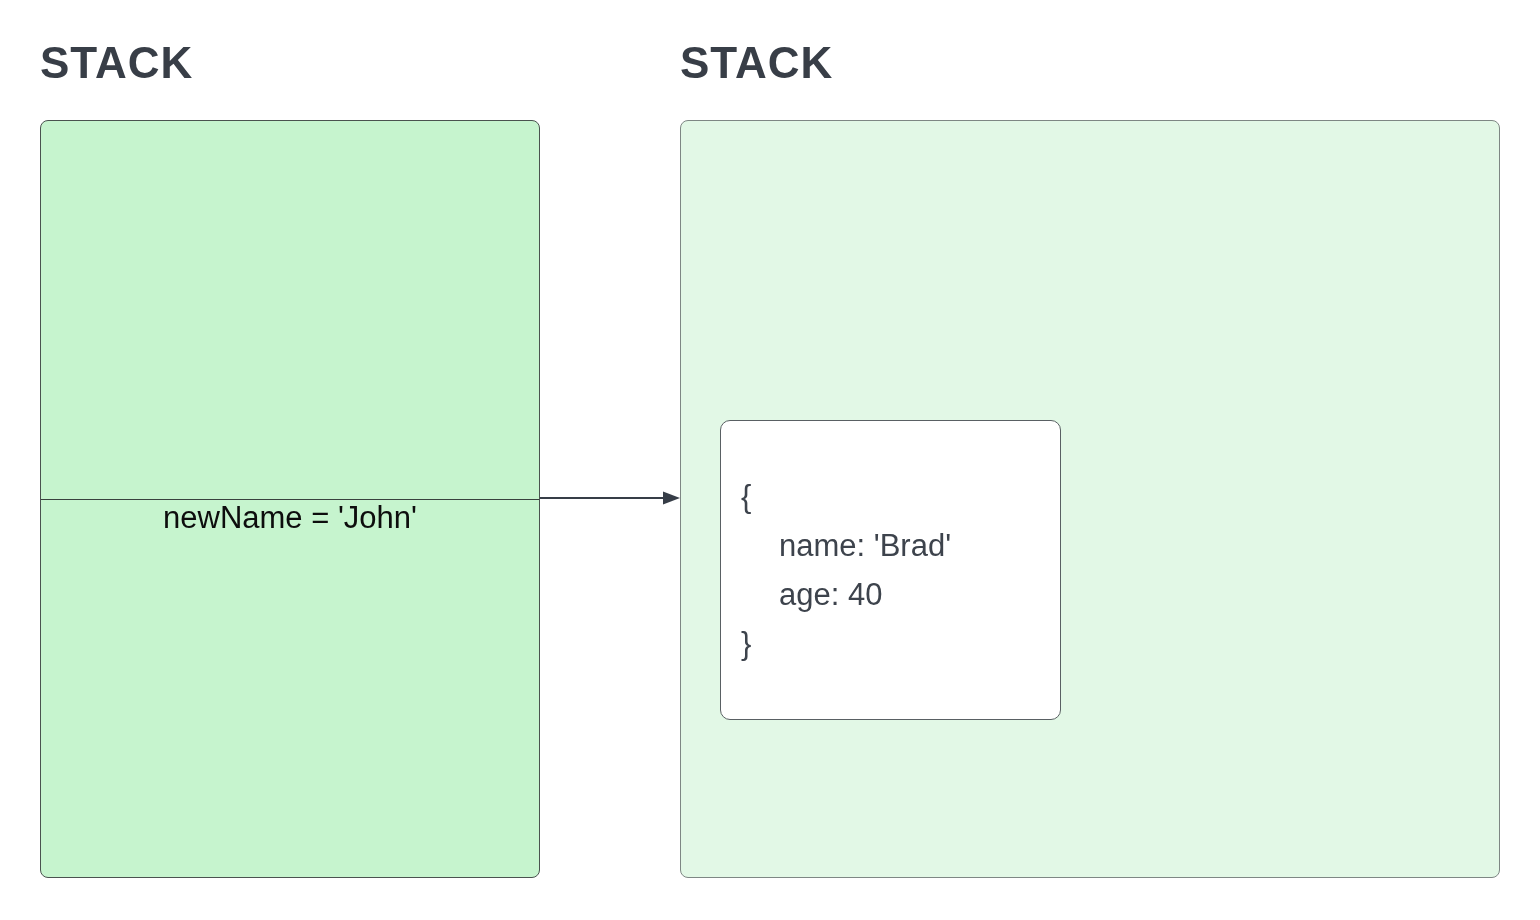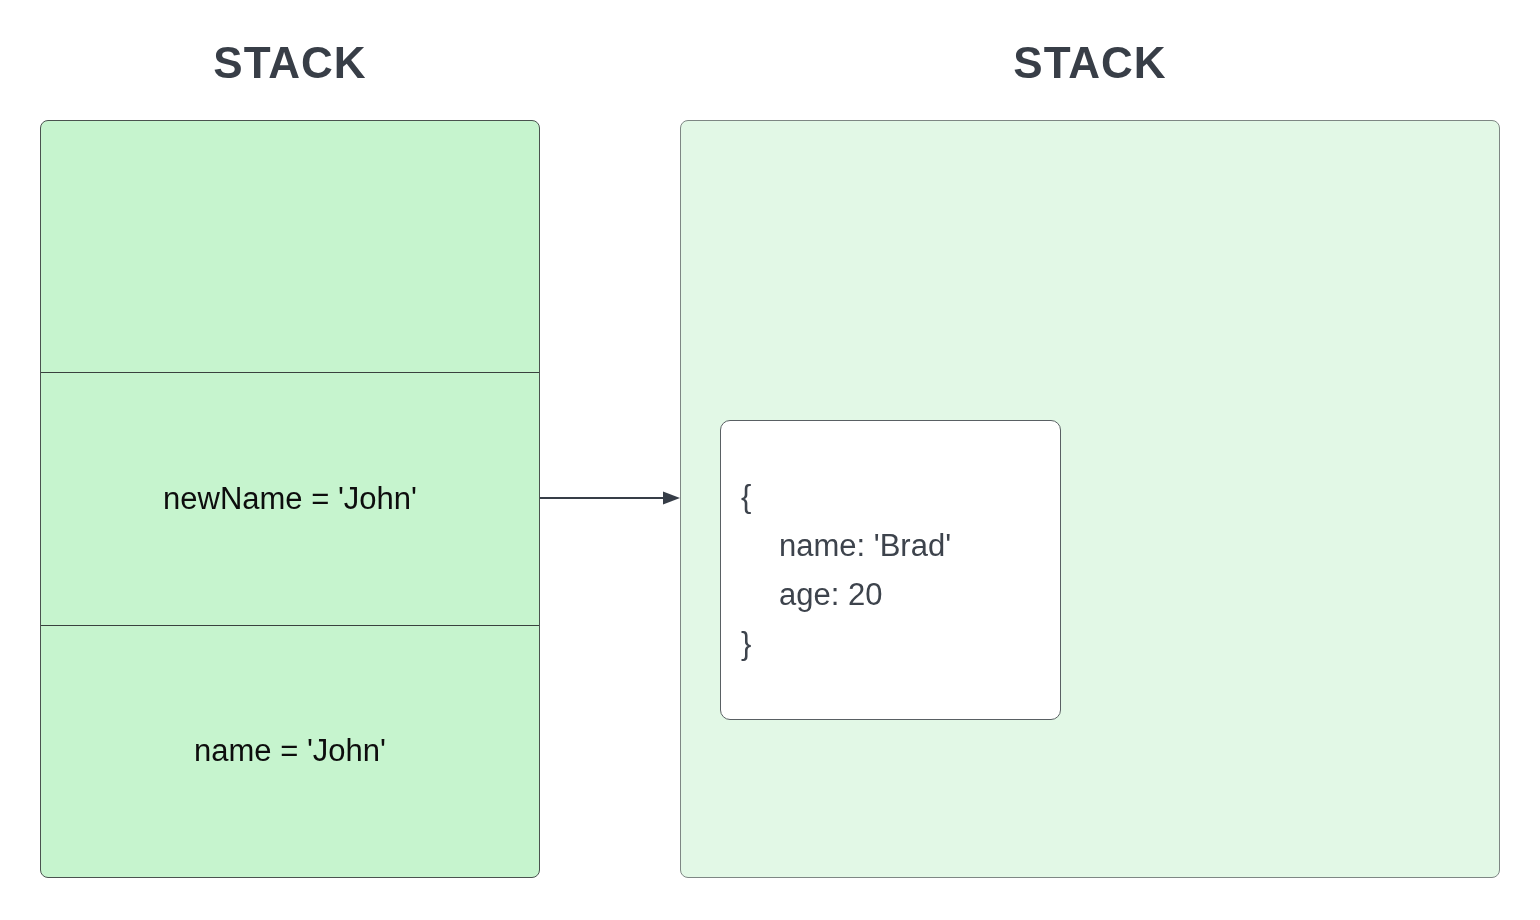--- a/index.html
+++ b/index.html
@@ -16,36 +16,36 @@
     --arrow-color:#363d47;
   }
   html,body{margin:0;padding:0;}
   body{
     width:1540px;height:920px;background:#ffffff;position:relative;
     font-family:"Liberation Sans", sans-serif;overflow:hidden;
   }
   .title{
     position:absolute;top:36px;height:54px;
     font-size:44px;font-weight:700;color:var(--title-color);
-    text-align:center;line-height:54px;letter-spacing:1px;
+    line-height:54px;letter-spacing:1px;
   }
   .stack-title{left:40px;width:500px;}
   .heap-title{left:680px;width:820px;}
 
   .stack-box{
     position:absolute;left:40px;top:120px;width:500px;height:758px;
     background:var(--stack-fill);
     border:1px solid var(--border-dark);
     border-radius:8px;
     box-sizing:border-box;
     display:flex;flex-direction:column;
   }
   .cell{
     flex:1 1 0;
-    display:flex;align-items:center;justify-content:center;
+    display:flex;align-items:flex-start;justify-content:center;
     font-size:31px;color:var(--cell-text);
   }
   .cell + .cell{border-top:1px solid var(--divider);}
 
   .heap-box{
     position:absolute;left:680px;top:120px;width:820px;height:758px;
     background:var(--heap-fill);
     border:1px solid var(--border-light);
     border-radius:8px;
     box-sizing:border-box;
@@ -75,30 +75,27 @@
   <div class="title stack-title">STACK</div>
   <div class="title heap-title">STACK</div>
 
   <div class="stack-box">
     <div class="cell">
       <span></span>
     </div>
     <div class="cell">
       <span>newName = 'John'</span>
     </div>
-    <div class="cell">
-      <span>name = 'John'</span>
-    </div>
   </div>
 
   <div class="heap-box">
     <div class="card">
       <div class="line brace">{</div>
       <div class="line prop">name: 'Brad'</div>
-      <div class="line prop">age: 20</div>
+      <div class="line prop">age: 40</div>
       <div class="line brace">}</div>
     </div>
   </div>
 
   <svg class="arrow" width="140" height="20" viewBox="0 0 140 20" aria-hidden="true">
     <line x1="0" y1="10" x2="123" y2="10"></line>
     <polygon points="123,3.5 140,10 123,16.5"></polygon>
   </svg>
 
 </div>

